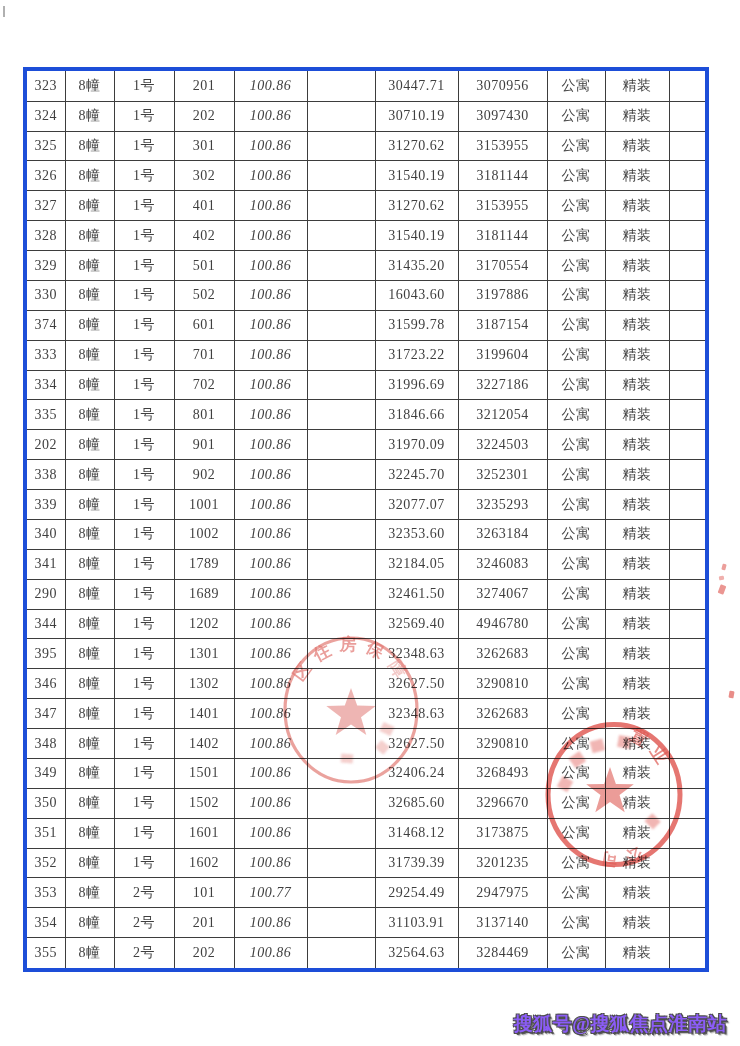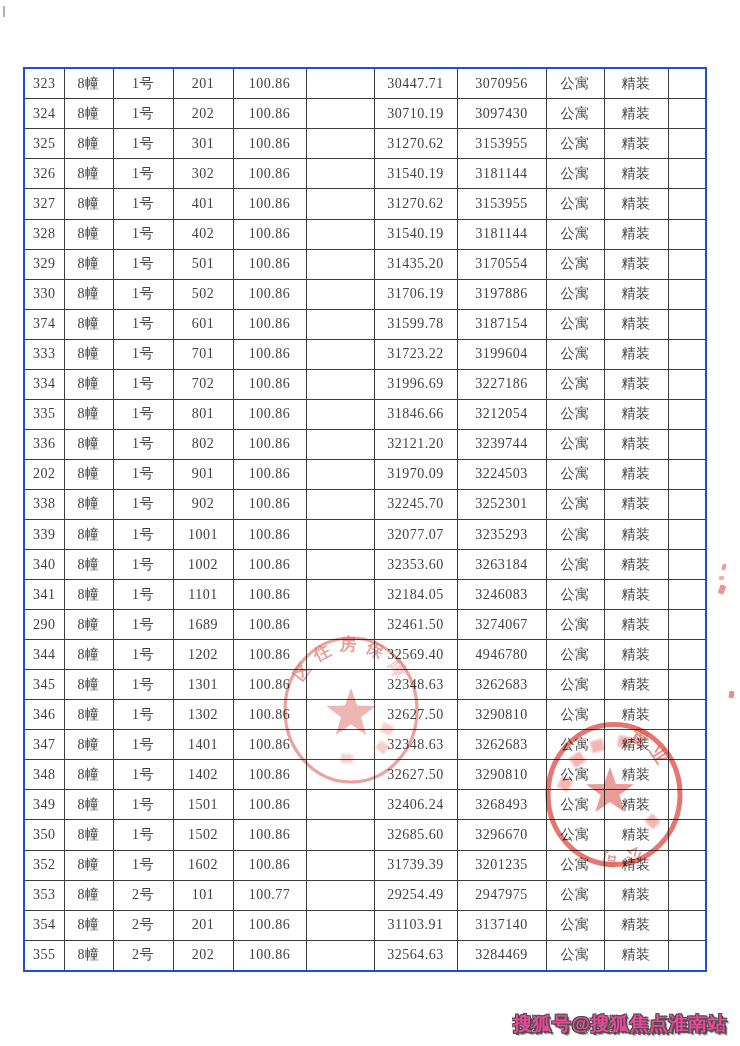--- a/index.html
+++ b/index.html
@@ -9,52 +9,52 @@
     overflow:hidden;
   }
   .page{position:absolute;inset:0;background:#fff;}
   .scan-mark-topleft{
     position:absolute;left:3px;top:6px;width:2px;height:11px;
     background:#8f8f8f;opacity:.7;
   }
   table.price-table{
     position:absolute;left:23px;top:67px;width:682px;height:905px;
     table-layout:fixed;border-collapse:collapse;
-    border:2px solid #1d4ed8;
+    border:4px solid #1d4ed8;
   }
   table.price-table td{
     border:1.5px solid #3d3d3d;
     text-align:center;vertical-align:middle;
     font-size:14px;color:#3f3f3f;
     padding:0;white-space:nowrap;overflow:hidden;
     letter-spacing:.5px;
   }
-  td.c-area{letter-spacing:1px;}
+  td.c-area{letter-spacing:1px;font-style:italic;}
   td.c-price,td.c-total{font-size:14.5px;}
   
   .stamp{
     position:absolute;pointer-events:none;
     mix-blend-mode:multiply;opacity:.88;filter:blur(.3px);
   }
   .stamp-housing{left:281px;top:632px;}
   .stamp-company{left:543px;top:720px;}
   .edge-mark{
     position:absolute;background:#dd4f48;border-radius:1px;
     pointer-events:none;mix-blend-mode:multiply;
   }
   .em1{left:722px;top:564px;width:4px;height:6px;opacity:.55;transform:rotate(15deg);}
   .em2{left:719px;top:576px;width:5px;height:4px;opacity:.45;transform:rotate(-10deg);}
   .em3{left:719px;top:585px;width:6px;height:9px;opacity:.6;transform:rotate(20deg);}
   .em4{left:729px;top:691px;width:5px;height:7px;opacity:.65;transform:rotate(10deg);}
   
   .watermark{
     position:absolute;right:13px;top:1011px;
-    font-family:Liberation Sans, sans-serif;
+    font-family:Liberation Serif, serif;
     font-weight:bold;font-size:19px;letter-spacing:.5px;
-    color:#ec4899;
+    color:#8b5cf6;
     text-shadow:
       -1px -1px 0 #4c4c4c, 1px -1px 0 #4c4c4c,
       -1px 1px 0 #4c4c4c, 1px 1px 0 #4c4c4c,
       2px 2px 0 #5a5a5a, 3px 3px 1px rgba(60,60,60,.35);
   }
 </style>
 </head>
 <body>
 
 <div class="page">
@@ -167,21 +167,21 @@
           <td>精装</td>
           <td></td>
         </tr>
         <tr>
           <td>330</td>
           <td>8幢</td>
           <td>1号</td>
           <td>502</td>
           <td class="c-area">100.86</td>
           <td></td>
-          <td class="c-price">31706.19</td>
+          <td class="c-price">16043.60</td>
           <td class="c-total">3197886</td>
           <td>公寓</td>
           <td>精装</td>
           <td></td>
         </tr>
         <tr>
           <td>374</td>
           <td>8幢</td>
           <td>1号</td>
           <td>601</td>
@@ -226,33 +226,20 @@
           <td>801</td>
           <td class="c-area">100.86</td>
           <td></td>
           <td class="c-price">31846.66</td>
           <td class="c-total">3212054</td>
           <td>公寓</td>
           <td>精装</td>
           <td></td>
         </tr>
         <tr>
-          <td>336</td>
-          <td>8幢</td>
-          <td>1号</td>
-          <td>802</td>
-          <td class="c-area">100.86</td>
-          <td></td>
-          <td class="c-price">32121.20</td>
-          <td class="c-total">3239744</td>
-          <td>公寓</td>
-          <td>精装</td>
-          <td></td>
-        </tr>
-        <tr>
           <td>202</td>
           <td>8幢</td>
           <td>1号</td>
           <td>901</td>
           <td class="c-area">100.86</td>
           <td></td>
           <td class="c-price">31970.09</td>
           <td class="c-total">3224503</td>
           <td>公寓</td>
           <td>精装</td>
@@ -294,21 +281,21 @@
           <td class="c-price">32353.60</td>
           <td class="c-total">3263184</td>
           <td>公寓</td>
           <td>精装</td>
           <td></td>
         </tr>
         <tr>
           <td>341</td>
           <td>8幢</td>
           <td>1号</td>
-          <td>1101</td>
+          <td>1789</td>
           <td class="c-area">100.86</td>
           <td></td>
           <td class="c-price">32184.05</td>
           <td class="c-total">3246083</td>
           <td>公寓</td>
           <td>精装</td>
           <td></td>
         </tr>
         <tr>
           <td>290</td>
@@ -330,21 +317,21 @@
           <td>1202</td>
           <td class="c-area">100.86</td>
           <td></td>
           <td class="c-price">32569.40</td>
           <td class="c-total">4946780</td>
           <td>公寓</td>
           <td>精装</td>
           <td></td>
         </tr>
         <tr>
-          <td>345</td>
+          <td>395</td>
           <td>8幢</td>
           <td>1号</td>
           <td>1301</td>
           <td class="c-area">100.86</td>
           <td></td>
           <td class="c-price">32348.63</td>
           <td class="c-total">3262683</td>
           <td>公寓</td>
           <td>精装</td>
           <td></td>
@@ -403,20 +390,33 @@
         </tr>
         <tr>
           <td>350</td>
           <td>8幢</td>
           <td>1号</td>
           <td>1502</td>
           <td class="c-area">100.86</td>
           <td></td>
           <td class="c-price">32685.60</td>
           <td class="c-total">3296670</td>
+          <td>公寓</td>
+          <td>精装</td>
+          <td></td>
+        </tr>
+        <tr>
+          <td>351</td>
+          <td>8幢</td>
+          <td>1号</td>
+          <td>1601</td>
+          <td class="c-area">100.86</td>
+          <td></td>
+          <td class="c-price">31468.12</td>
+          <td class="c-total">3173875</td>
           <td>公寓</td>
           <td>精装</td>
           <td></td>
         </tr>
         <tr>
           <td>352</td>
           <td>8幢</td>
           <td>1号</td>
           <td>1602</td>
           <td class="c-area">100.86</td>

